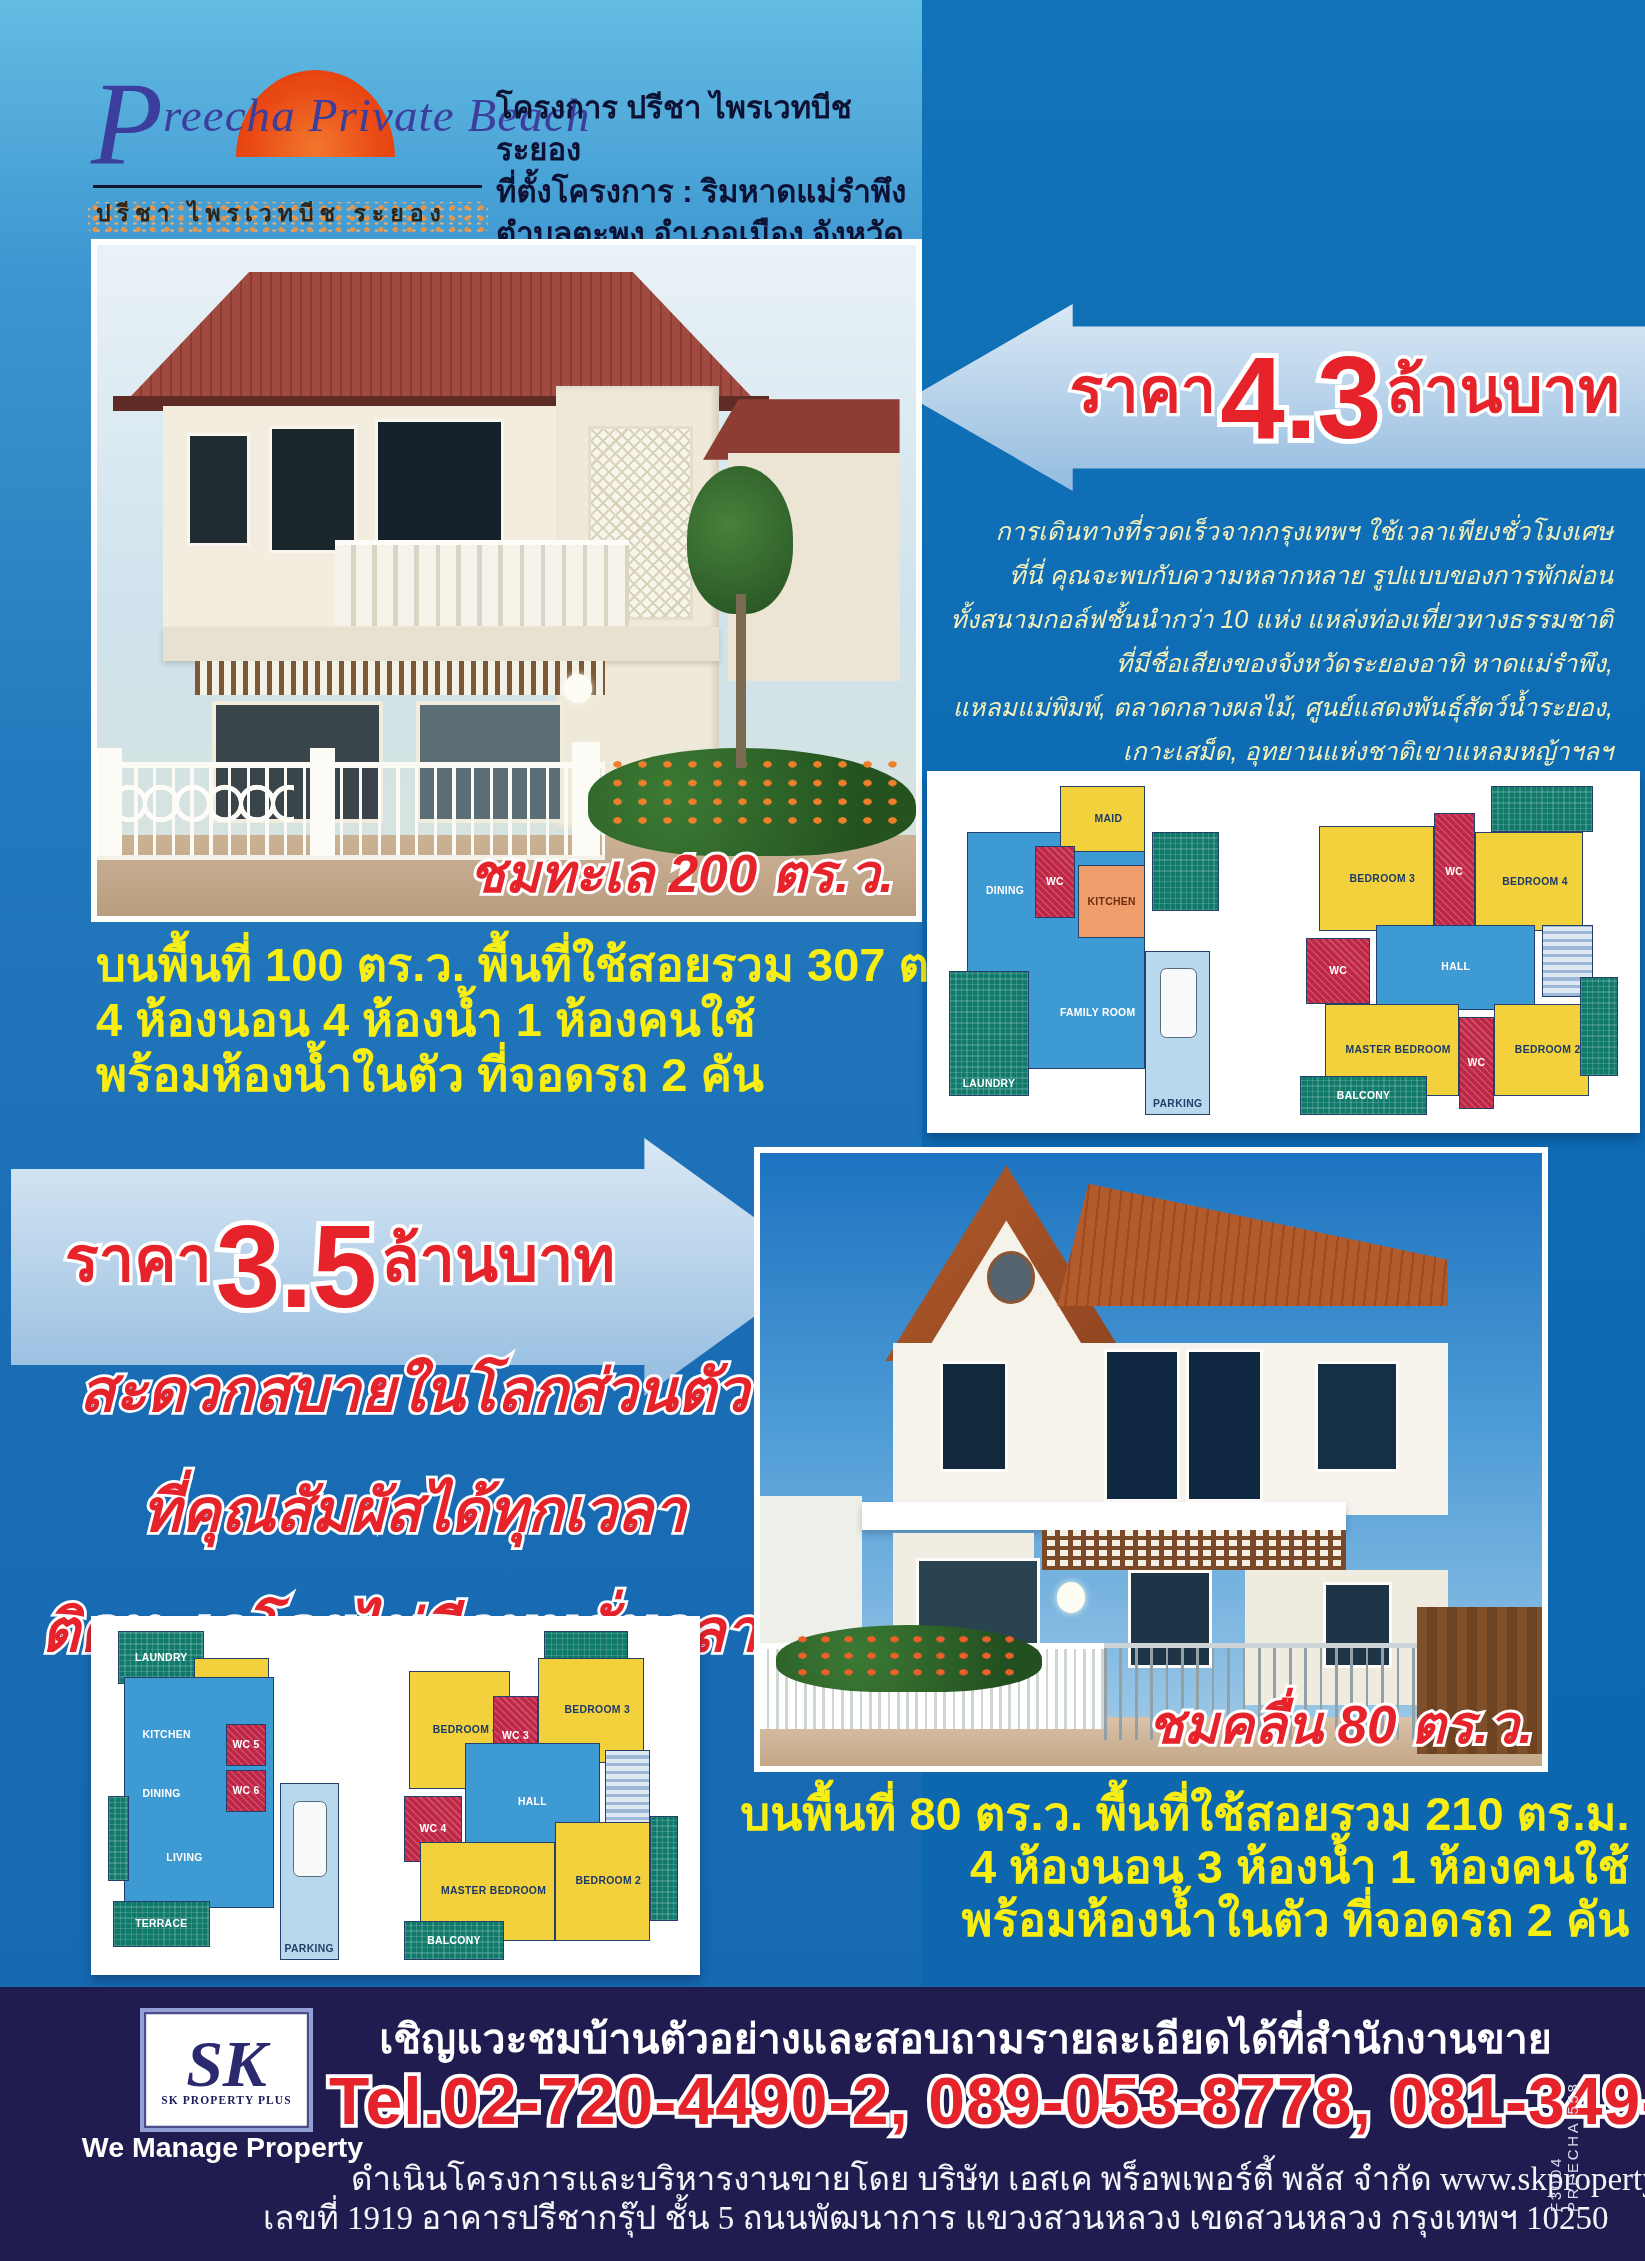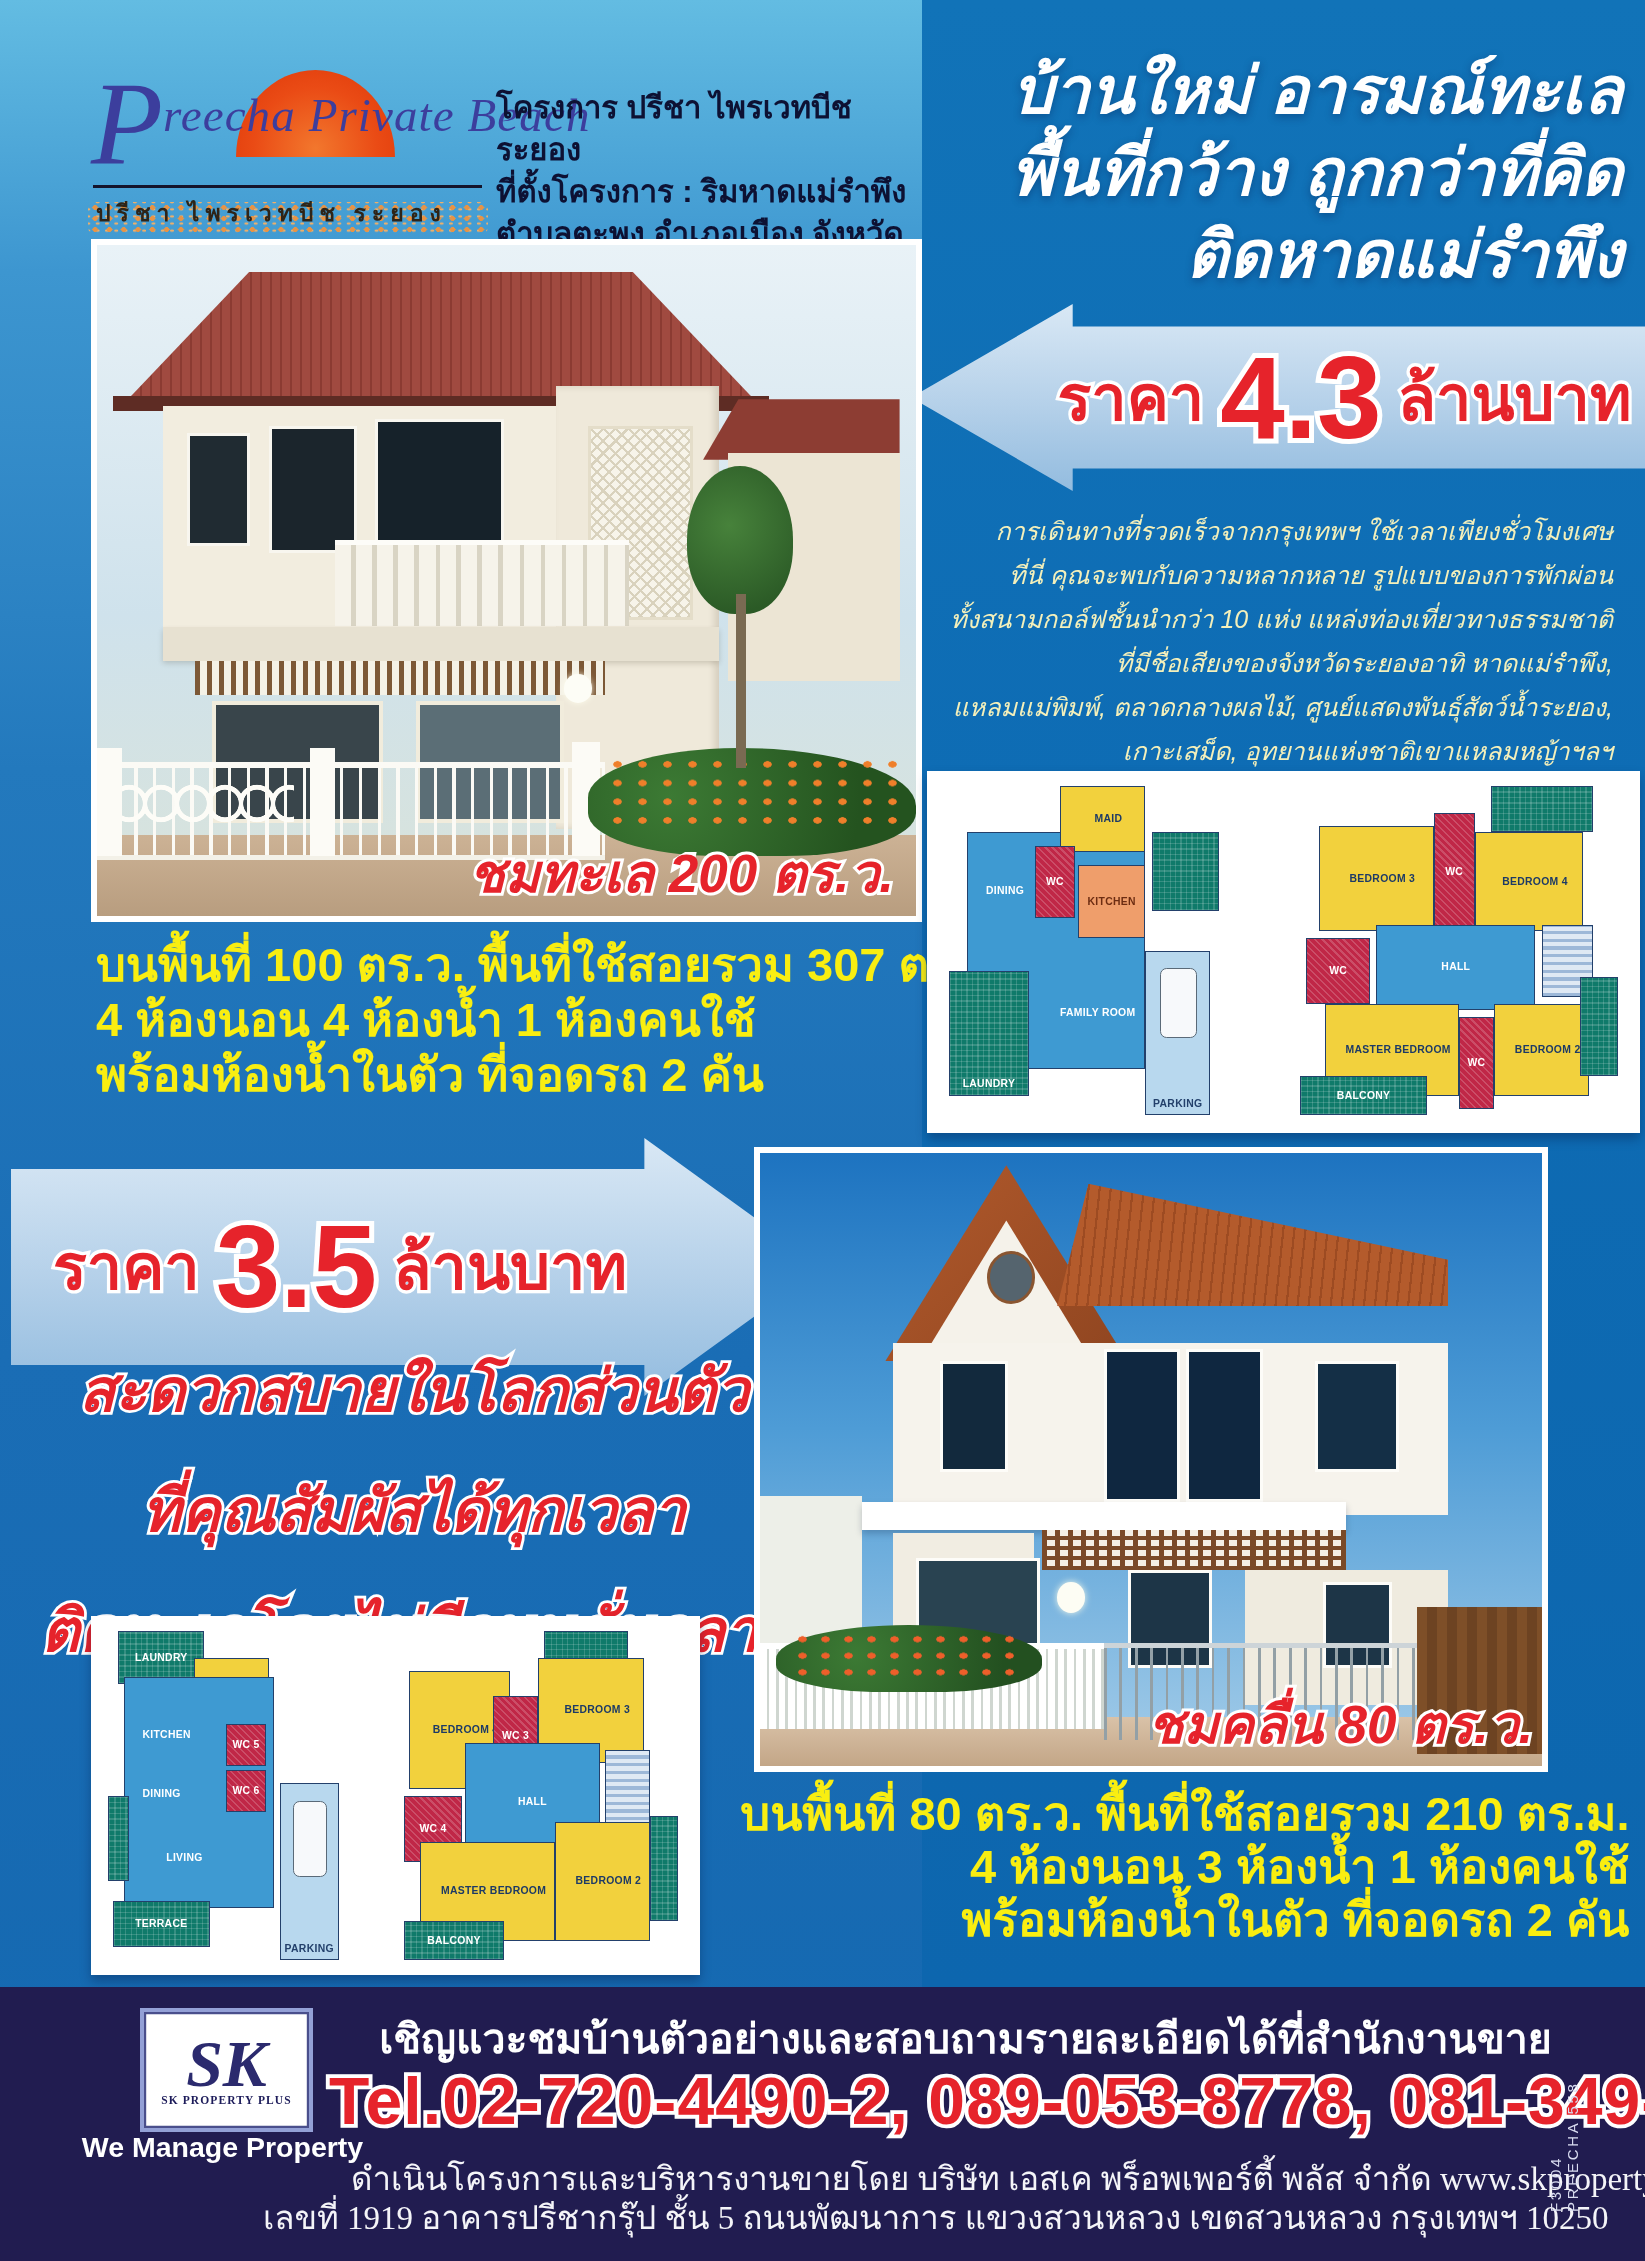--- a/index.html
+++ b/index.html
@@ -38,21 +38,21 @@
   
   .price-arrow{background:linear-gradient(180deg,#d9e8f5 0%,#b4d0e9 55%,#93bcdf 100%);
                filter:drop-shadow(0 7.7px 8.8px rgba(5,25,70,.4));
                display:flex;align-items:center;justify-content:center;}
   #arrow1{left:911px;top:304px;width:735px;height:187px;
           clip-path:polygon(0 50%,22% 0,22% 12%,100% 12%,100% 88%,22% 88%,22% 100%);
           padding-left:132px;box-sizing:border-box;}
   #arrow2{left:11px;top:1138px;width:812px;height:258px;
           clip-path:polygon(0 12%,78% 12%,78% 0,100% 50%,78% 100%,78% 88%,0 88%);
           padding-right:154px;box-sizing:border-box;}
-  .price-line{display:flex;align-items:center;gap:16px;white-space:nowrap;}
+  .price-line{display:flex;align-items:flex-start;gap:4px;white-space:nowrap;}
 
   
   .outl{position:relative;z-index:0;color:#e6232b;font-weight:bold;display:inline-block;}
   .outl::before{content:attr(data-text);position:absolute;left:0;top:0;width:100%;
                 color:#fff;-webkit-text-stroke:6.6px #fff;z-index:-1;}
   .outl.big::before{-webkit-text-stroke:10px #fff;}
   .p-sm{font-size:63px;}
   .p-big{font-size:116px;line-height:116px;}
 
   
@@ -136,25 +136,20 @@
   <div id="logo-underline" class="abs"></div>
   <div id="logo-sand" class="abs"></div>
   <div id="logo-thai" class="abs">ปรีชา ไพรเวทบีช ระยอง</div>
 
   <div id="project-info" class="abs">
     <div>โครงการ ปรีชา ไพรเวทบีช ระยอง</div>
     <div>ที่ตั้งโครงการ : ริมหาดแม่รำพึง</div>
     <div>ตำบลตะพง อำเภอเมือง จังหวัดระยอง</div>
   </div>
 
-  <div id="headline" class="abs">
-    <div>บ้านใหม่ อารมณ์ทะเล</div>
-    <div>พื้นที่กว้าง ถูกกว่าที่คิด</div>
-    <div>ติดหาดแม่รำพึง</div>
-  </div>
 
   <div id="arrow1" class="abs price-arrow">
     <div class="price-line">
       <span class="outl p-sm" data-text="ราคา">ราคา</span>
       <span class="outl big p-big" data-text="4.3">4.3</span>
       <span class="outl p-sm" data-text="ล้านบาท">ล้านบาท</span>
     </div>
   </div>
 
   <div id="intro" class="abs">

